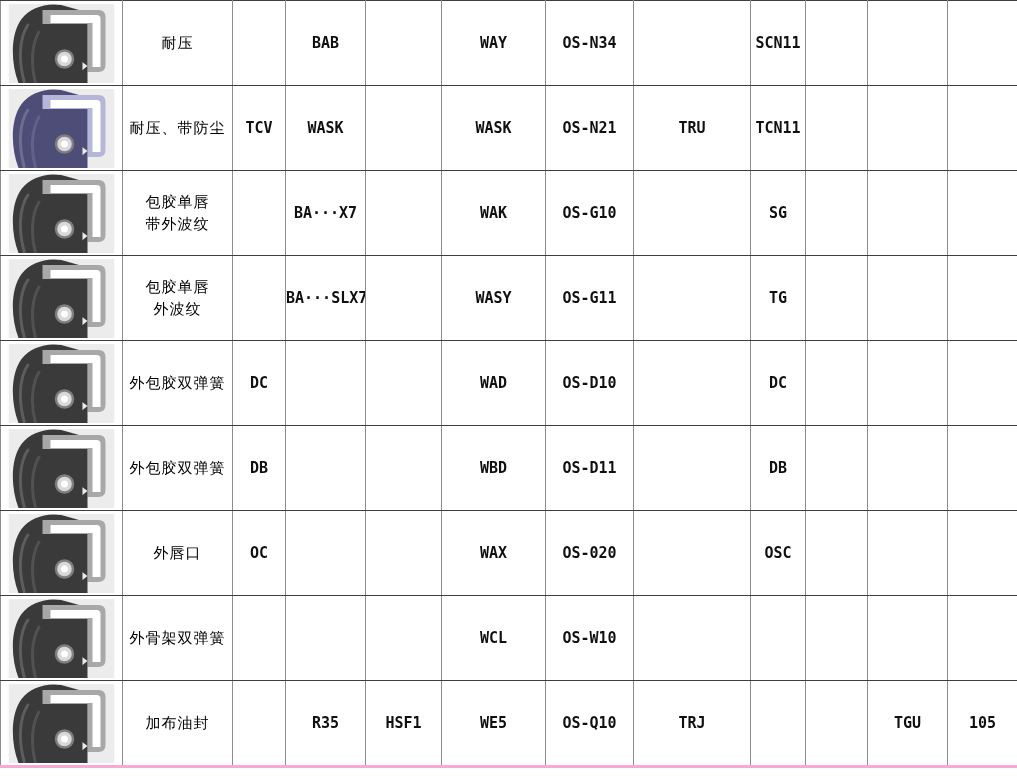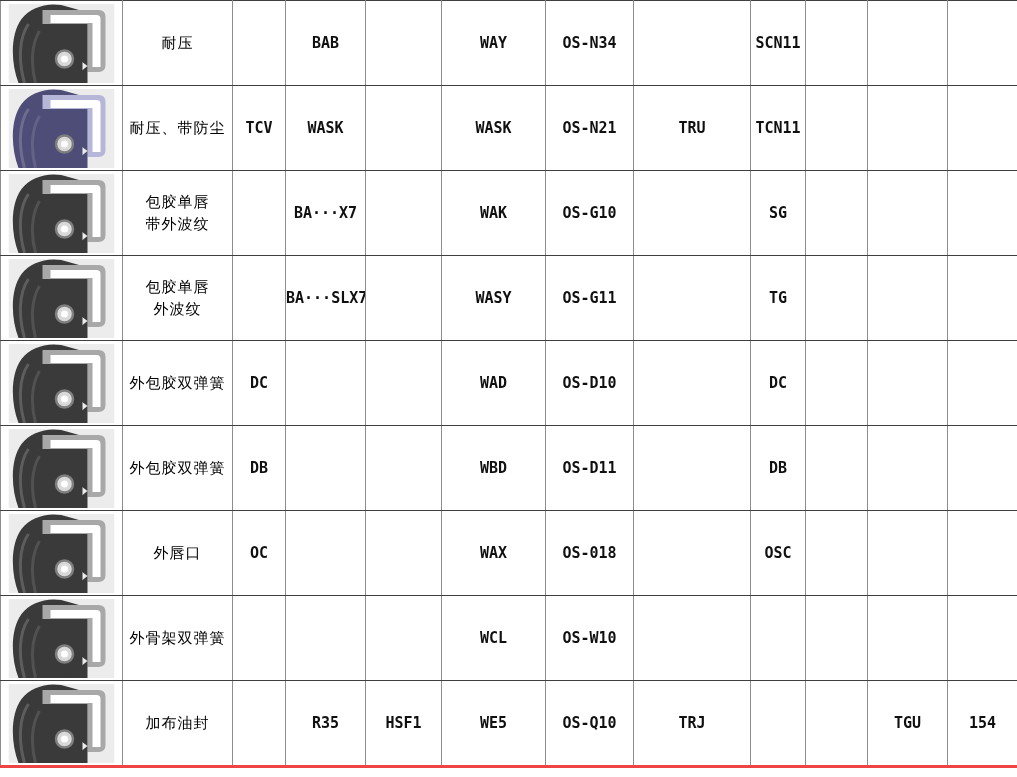--- a/index.html
+++ b/index.html
@@ -19,21 +19,21 @@
     border-top: 1px solid #3f3f3f;
     border-bottom: 1px solid #3f3f3f;
     padding: 0;
     text-align: center;
     vertical-align: middle;
     overflow: hidden;
     background: #ffffff;
   }
   table.seal-table tr { height: 85px; }
   table.seal-table tr:last-child { height: 86px; }
-  table.seal-table tr:last-child td { border-bottom: 3px solid #ef4444; }
+  table.seal-table tr:last-child td { border-bottom: 3px solid #f9a8d4; }
 
   td.desc-cell span {
     font-weight: normal;
     font-size: 15px;
     color: #000;
     letter-spacing: 1px;
     white-space: pre-line;
     line-height: 1.45;
   }
   td.code-cell span {
@@ -219,21 +219,21 @@
         <use href="#seal-symbol"></use>
       </svg>
     </td>
     <td class="desc-cell">
       <span>外唇口</span>
     </td>
     <td class="code-cell"><span>OC</span></td>
     <td class="code-cell"><span></span></td>
     <td class="code-cell"><span></span></td>
     <td class="code-cell"><span>WAX</span></td>
-    <td class="code-cell"><span>OS-018</span></td>
+    <td class="code-cell"><span>OS-020</span></td>
     <td class="code-cell"><span></span></td>
     <td class="code-cell"><span>OSC</span></td>
     <td class="code-cell"><span></span></td>
     <td class="code-cell"><span></span></td>
     <td class="code-cell"><span></span></td>
   </tr>
       <tr>
     <td class="img-cell">
       <svg class="seal" viewBox="0 0 106 79" style="color: rgb(58, 58, 58); --insert: #a8a8a8;">
         <use href="#seal-symbol"></use>
@@ -264,16 +264,16 @@
     </td>
     <td class="code-cell"><span></span></td>
     <td class="code-cell"><span>R35</span></td>
     <td class="code-cell"><span>HSF1</span></td>
     <td class="code-cell"><span>WE5</span></td>
     <td class="code-cell"><span>OS-Q10</span></td>
     <td class="code-cell"><span>TRJ</span></td>
     <td class="code-cell"><span></span></td>
     <td class="code-cell"><span></span></td>
     <td class="code-cell"><span>TGU</span></td>
-    <td class="code-cell"><span>154</span></td>
+    <td class="code-cell"><span>105</span></td>
   </tr>
     </tbody>
 </table>
 
 </body></html>

